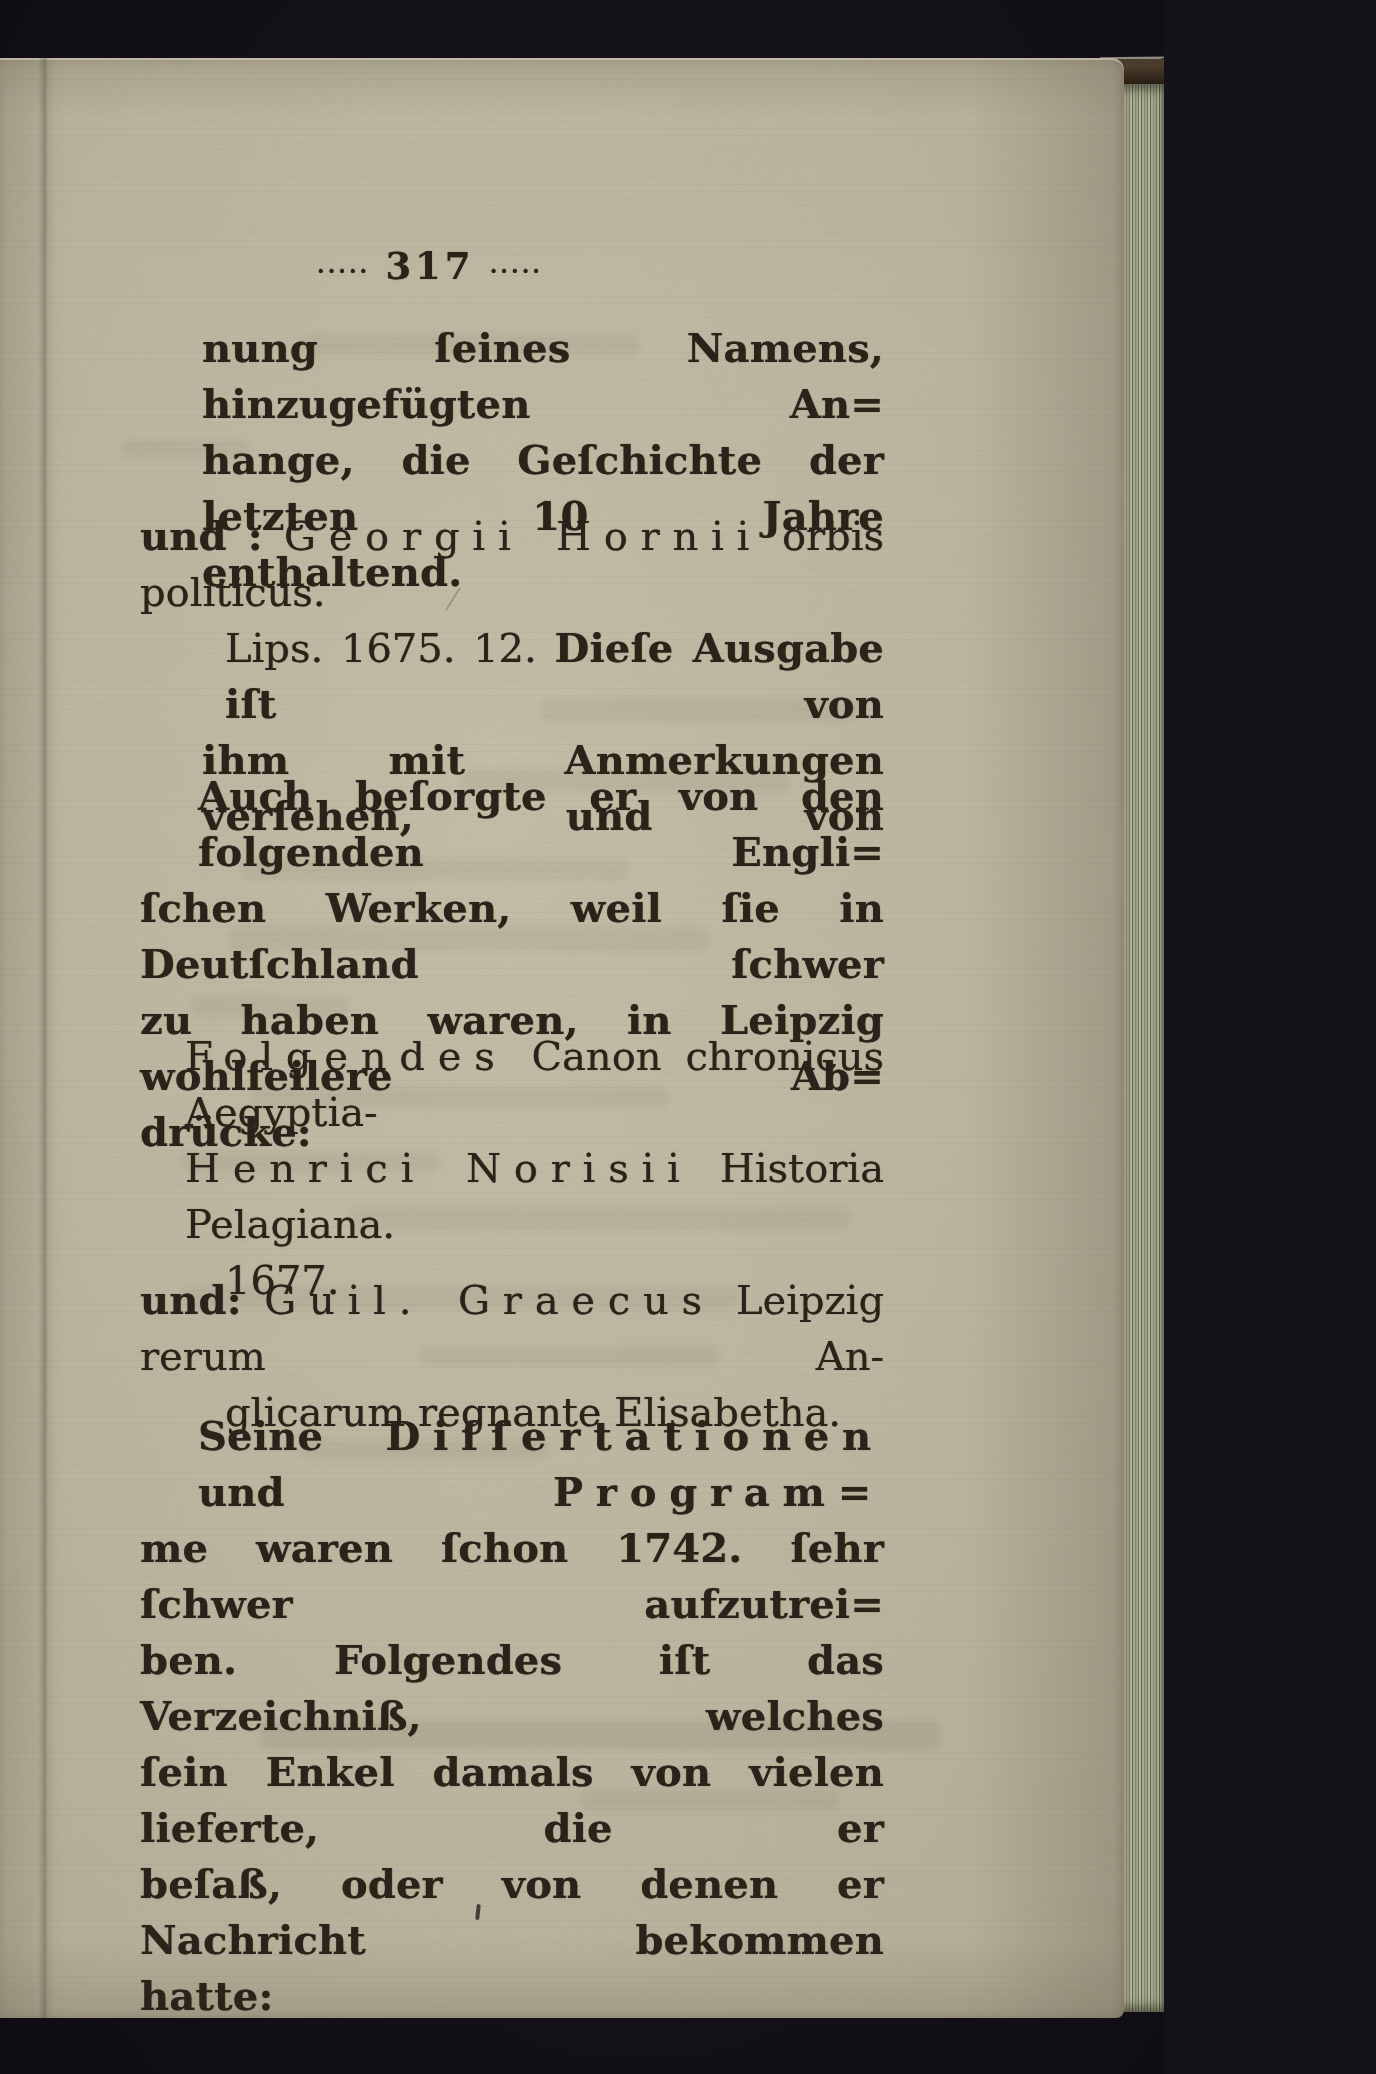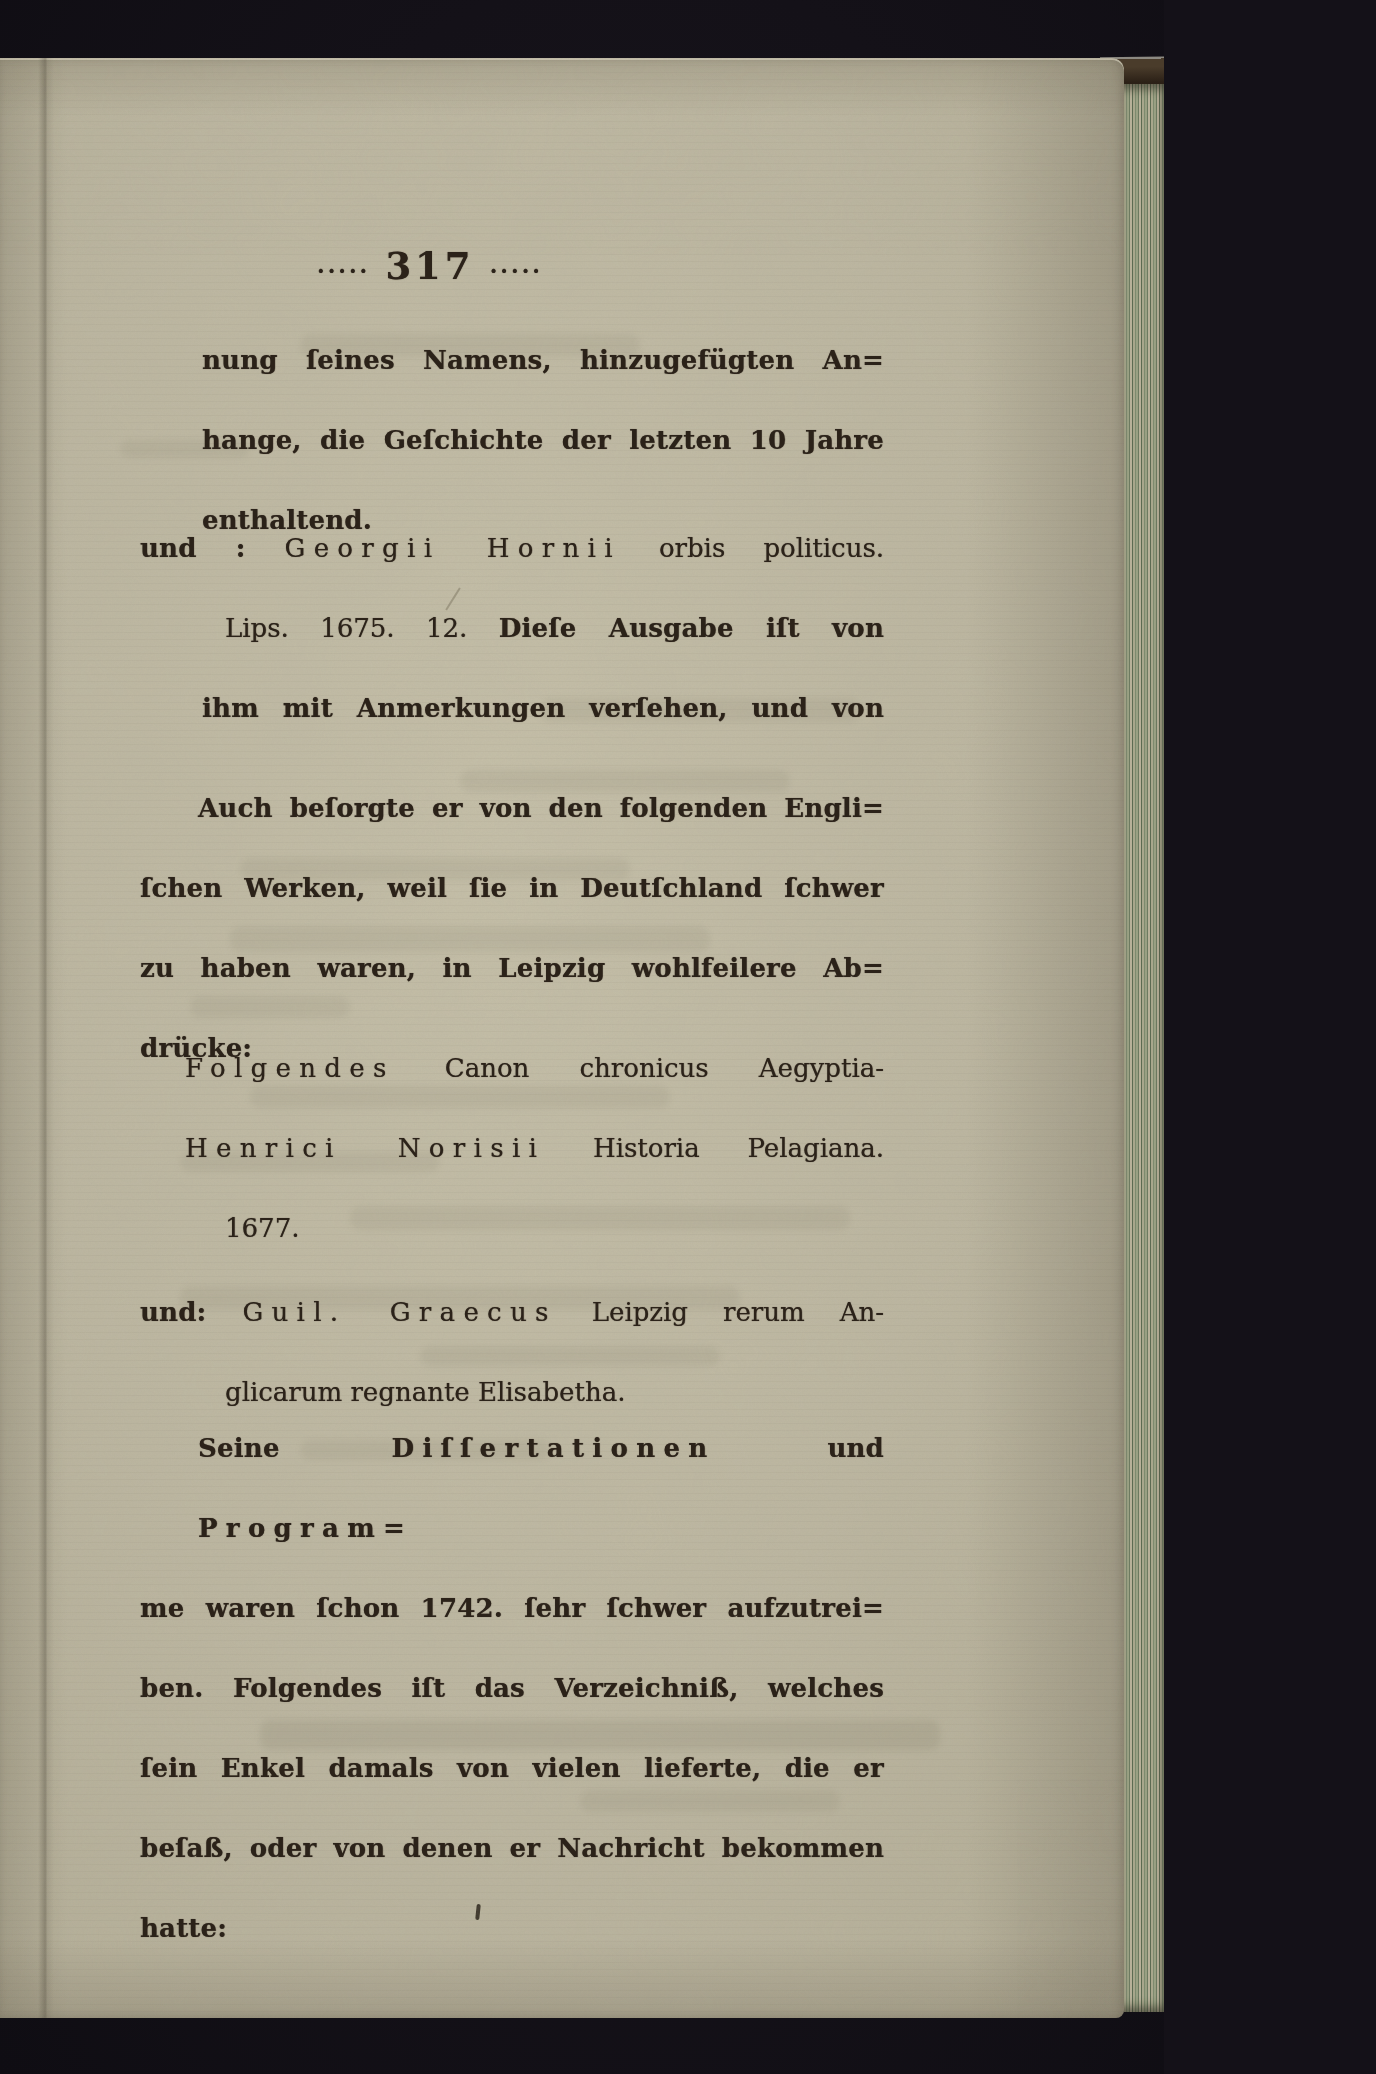--- a/index.html
+++ b/index.html
@@ -55,21 +55,21 @@
       border-radius:4px 16px 16px 4px;
       box-shadow:inset 0 3px 4px rgba(160,155,145,.25), inset 0 -4px 6px rgba(0,0,0,.6);}
   .leather-corner{position:absolute;left:1240px;top:50px;width:92px;height:74px;
       background:linear-gradient(180deg,#96938b 0 2px,#3d3122 2px 30%,#2a2014 70%,#1c140d 100%);
       border-radius:6px 18px 4px 2px;transform:rotate(-1deg);}
   .pageno{position:absolute;left:140px;top:244px;width:580px;text-align:center;color:#2b2219;
           text-shadow:0 0 1px rgba(43,34,25,.6);}
   .pageno .num{font-size:37px;font-weight:700;letter-spacing:4px;padding:0 10px;}
   .pageno .orn{font-size:22px;letter-spacing:3px;font-weight:700;position:relative;top:-6px;}
   .para{position:absolute;left:140px;width:744px;}
-  .line{line-height:80px;font-size:26px;color:#2b2219;
+  .line{line-height:56px;font-size:40px;color:#2b2219;
         text-shadow:0 0 1px rgba(43,34,25,.55), .4px .4px 0 rgba(43,34,25,.28);}
   .line .f{font-weight:700;letter-spacing:.2px;}
   .line .a{font-weight:400;}
   .line .sp{letter-spacing:.32em;}
   .j{text-align:justify;text-align-last:justify;}
   .i1{padding-left:62px;}
   .i15{padding-left:45px;}
   .i2{padding-left:85px;}
   .p1{padding-left:58px;}
   .pa{top:320px;} .pb{top:508px;} .pc{top:768px;}

